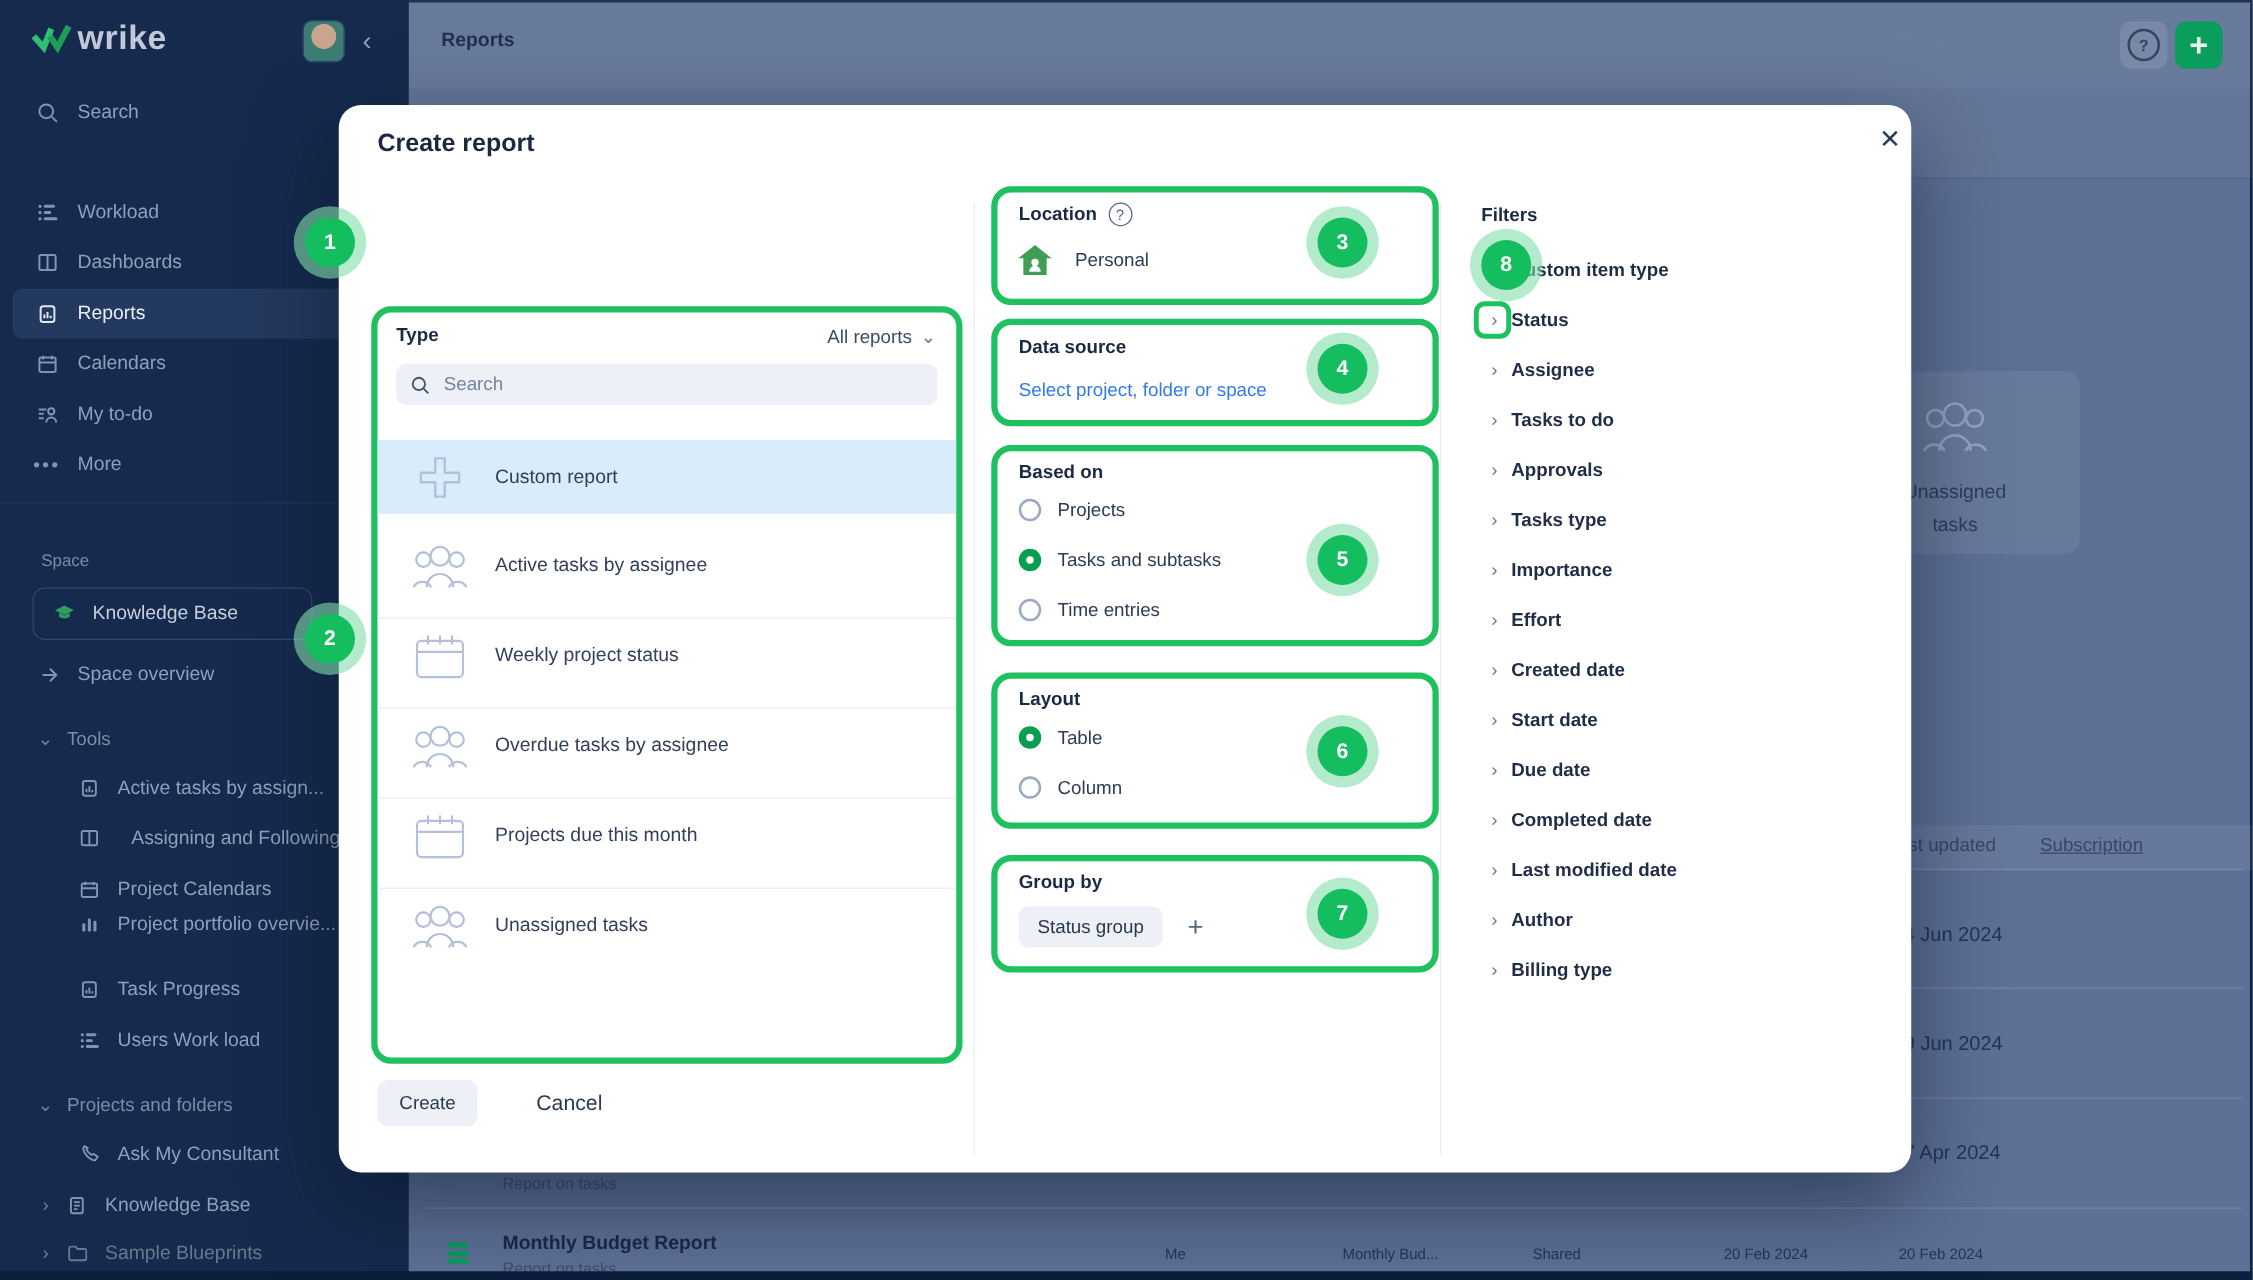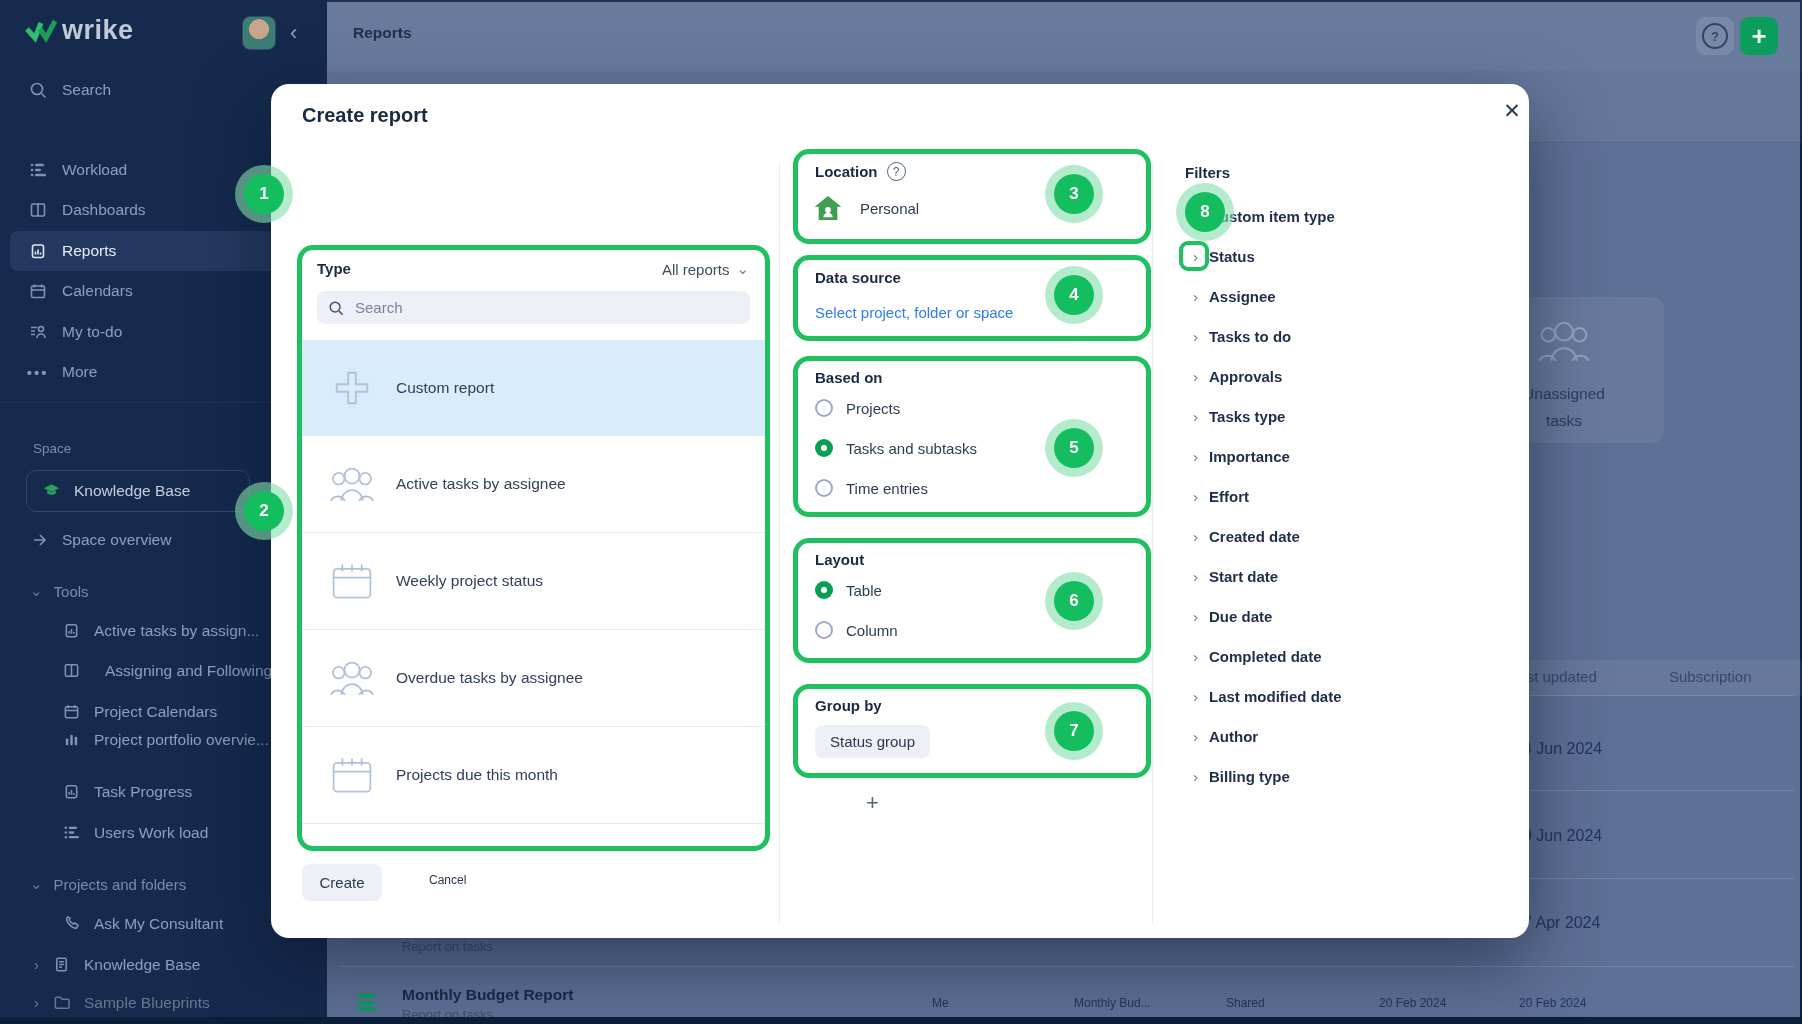--- a/index.html
+++ b/index.html
@@ -54,38 +54,38 @@
   .vdiv{top:78px;width:1px;height:762px;background:#e9edf3;}
   .gbox{border:5px solid #1ec05f;border-radius:16px;background:#fff;box-sizing:border-box;}
   .mlabel{font-size:15px;font-weight:bold;color:#1b2a44;}
   .minput{background:#edf0f7;border:none;border-radius:8px;font-family:"Liberation Sans",sans-serif;
           font-size:15px;color:#2c3b55;outline:none;box-sizing:border-box;}
   .minput::placeholder{color:#75839b;}
   .allrep{display:flex;align-items:center;gap:7px;font-size:15px;color:#3d4c63;}
   .srchwrap{left:15px;top:41px;width:433px;height:33px;background:#edf0f7;border-radius:8px;
             display:flex;align-items:center;gap:9px;padding-left:11px;box-sizing:border-box;}
   .tlist{left:0;right:0;top:90px;position:absolute;}
-  .topt{height:96px;display:flex;align-items:center;gap:20px;padding-left:26px;border-top:1px solid #e8ecf2;}
+  .topt{height:59px;display:flex;align-items:center;gap:20px;padding-left:26px;border-top:1px solid #e8ecf2;margin-top:12px;}
   .topt.nb{border-top:none;}
   .topt.sel{background:#d9ecfb;border-top:none;}
   .tlabel{font-size:15.5px;color:#32405a;}
   .ticon{width:48px;display:flex;justify-content:center;flex:none;}
   .radrow{position:absolute;left:17px;display:flex;align-items:center;gap:13px;font-size:15px;color:#2d3c53;}
   .radio{width:18px;height:18px;border-radius:50%;border:2px solid #9aa9c4;background:#fff;box-sizing:border-box;flex:none;}
   .radio.on{border:none;background:#0a9e55;position:relative;}
   .radio.on::after{content:"";position:absolute;left:6px;top:6px;width:6px;height:6px;background:#fff;border-radius:50%;}
   .chip{background:#edf0f7;border-radius:8px;padding:8px 15px;font-size:15px;color:#2a3950;}
   .gplus{font-size:22px;color:#55657d;font-weight:normal;}
   .flabel{left:914px;top:80px;font-size:15px;font-weight:bold;color:#1b2a44;}
   .fitem{left:922px;height:24px;display:flex;align-items:center;gap:11px;}
   .fch{color:#6b7a92;font-size:15px;}
   .ftxt{font-size:15px;font-weight:600;color:#1f2d49;}
   .createbtn{left:31px;top:780px;width:80px;height:37px;background:#edf0f7;border:none;border-radius:8px;
              font-family:"Liberation Sans",sans-serif;font-size:15px;color:#2a3950;}
-  .cancelbtn{left:158px;top:789px;font-size:12px;color:#2a3950;text-align:center;}
+  .cancelbtn{left:158px;top:789px;font-size:17px;color:#2a3950;text-align:center;}
   .qmark{width:19px;height:19px;border-radius:50%;border:1.5px solid #55657d;color:#55657d;font-size:12px;
          display:inline-flex;align-items:center;justify-content:center;box-sizing:border-box;}
   
   .numc{width:40px;height:40px;border-radius:50%;background:#14bd5e;color:#fff;font-size:17px;font-weight:bold;
         display:flex;align-items:center;justify-content:center;z-index:30;
         box-shadow:0 0 0 9px rgba(130,222,170,.6);}
   .statbox{left:1179px;top:241px;width:30px;height:30px;border:4px solid #1ec05f;border-radius:9px;
            box-sizing:border-box;z-index:25;}
   .strip{left:0;top:1017px;width:1802px;height:7px;background:#0b1f3c;}
   svg{display:block;}
@@ -100,21 +100,21 @@
   <div class="abs helpbtn">
       <span class="qring">?</span>
     </div>
   <div class="abs plusbtn">
       <span>+</span>
     </div>
   <div class="abs band"></div>
 
   <div class="abs thead"></div>
   <div class="abs thcol" style="left:1510px;">Last updated</div>
-  <div class="abs thcol" style="left:1669px;">Subscription</div>
+  <div class="abs thcol" style="left:1632px;text-decoration:underline;">Subscription</div>
   <div class="abs sep" style="top:695px;"></div>
   <div class="abs sep" style="top:790px;"></div>
   <div class="abs sep" style="top:878px;"></div>
   <div class="abs sep" style="top:966px;"></div>
   <div class="abs bgdate" style="left:1514px;top:740px;">24 Jun 2024</div>
   <div class="abs bgdate" style="left:1523px;top:827px;">9 Jun 2024</div>
   <div class="abs bgdate" style="left:1523px;top:914px;">7 Apr 2024</div>
 
   <div class="abs card">
     <div class="abs" style="left:73px;top:22px;">
@@ -466,21 +466,21 @@
         <span>Table</span>
         </div>
       <div class="radrow" style="top:78px;">
         <span class="radio"></span>
         <span>Column</span>
         </div>
     </div>
 
     <div class="abs gbox" style="left:522px;top:600px;width:358px;height:94px;">
       <div class="abs mlabel" style="left:17px;top:8px;">Group by</div>
-      <div class="abs" style="left:17px;top:36px;display:flex;align-items:center;gap:32px;flex-direction:column;">
+      <div class="abs" style="left:17px;top:36px;display:flex;align-items:center;gap:20px;">
         <span class="chip">Status group</span>
         <span class="gplus">+</span>
       </div>
     </div>
 
     <div class="abs flabel">Filters</div>
     <div class="abs fitem" style="top:120px;">
         <span class="fch">›</span>
         <span class="ftxt">Custom item type</span>
       </div>

